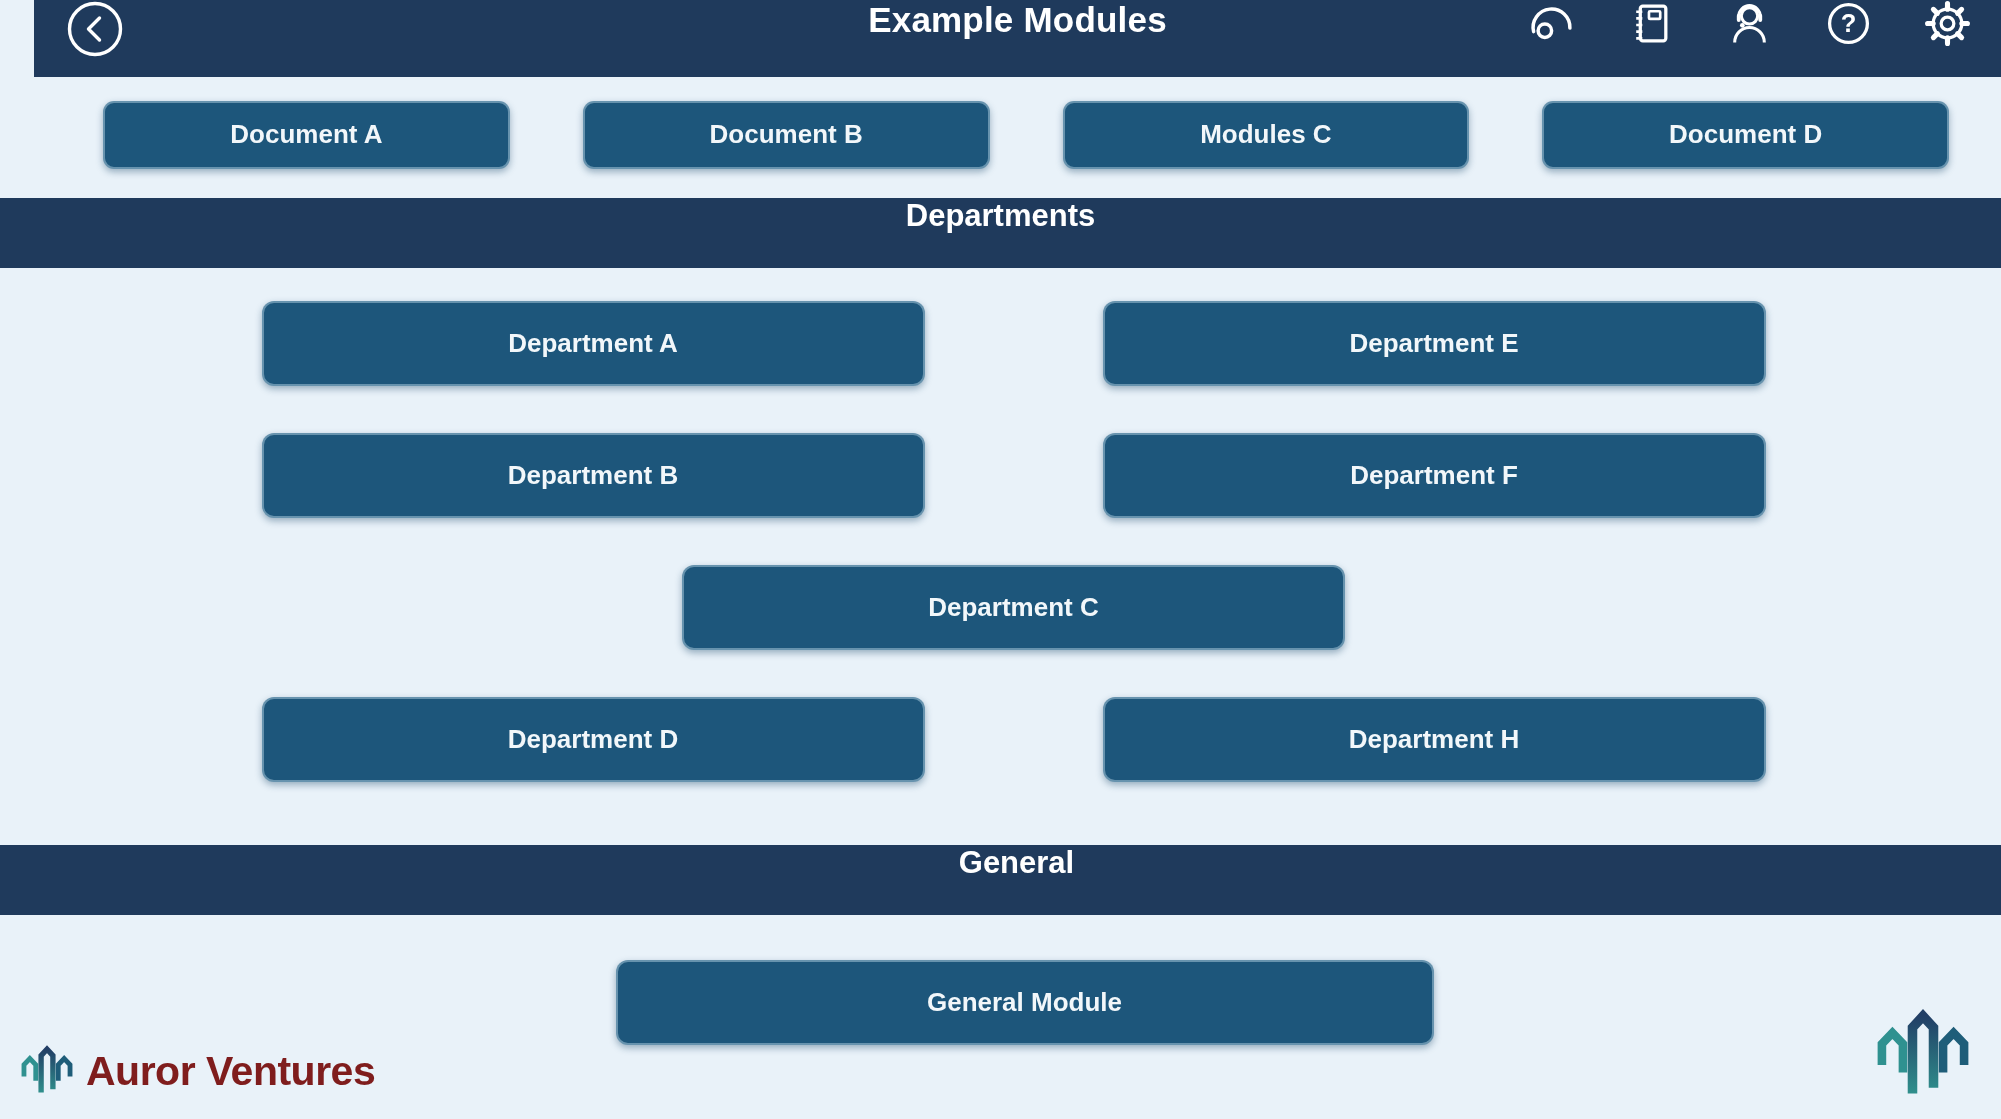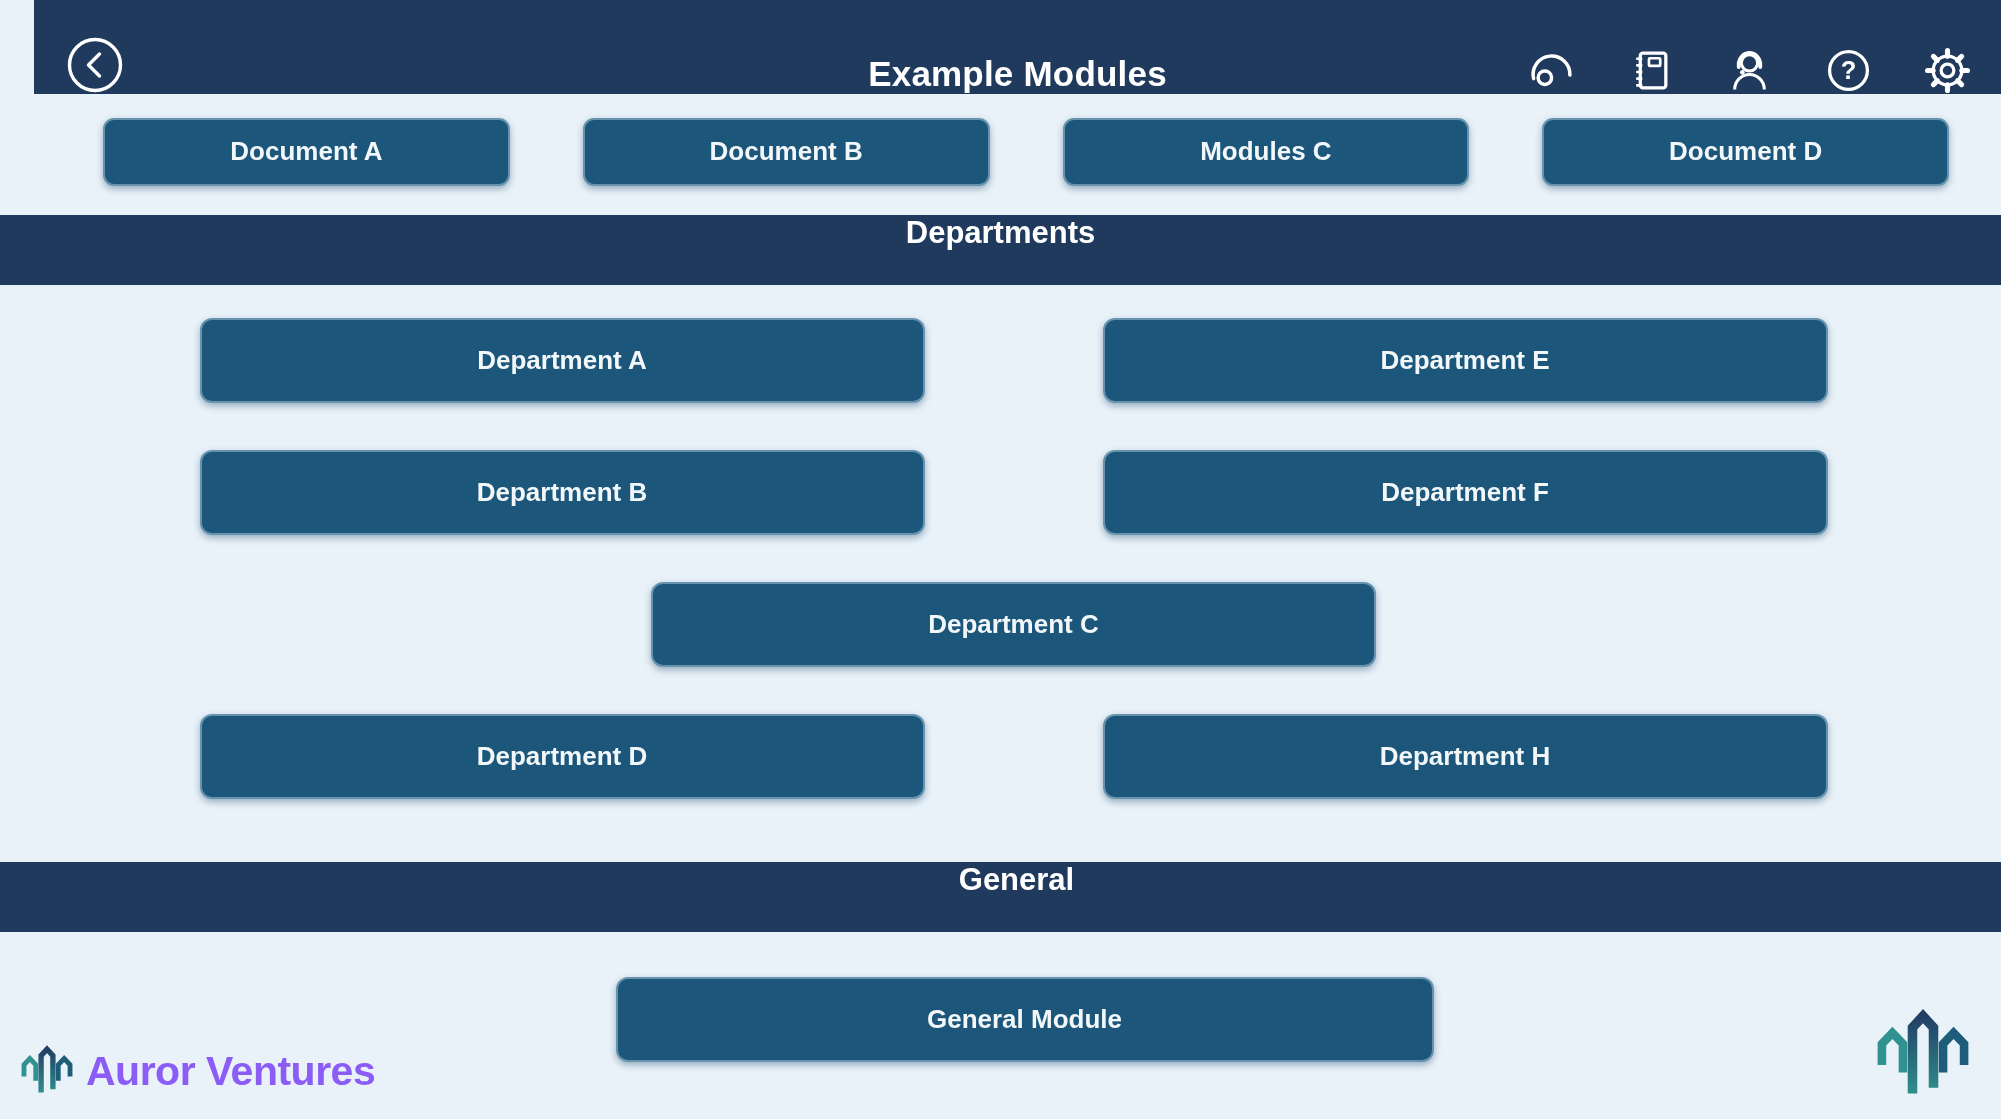--- a/index.html
+++ b/index.html
@@ -6,24 +6,24 @@
   html, body { width: 2001px; height: 1119px; }
   body {
     font-family: "Liberation Sans", "DejaVu Sans", sans-serif;
     background: #e9f2f9;
     overflow: hidden;
     position: relative;
   }
 
   
   .topbar {
-    height: 94px;
+    height: 77px;
     background: #1f3a5c;
     display: flex;
-    align-items: flex-end;
+    align-items: flex-start;
     position: relative;
     margin-left: 34px;
   }
   .back-btn {
     margin-left: 32px;
     width: 58px; height: 58px;
     display: flex; align-items: center; justify-content: center;
     cursor: pointer;
     background: transparent; border: none;
   }
@@ -97,21 +97,21 @@
     height: 577px;
   }
   .dept-row {
     display: flex;
     justify-content: center;
     gap: 178px;
     margin-bottom: 47px;
     position: relative;
     left: 13px;
   }
-  .dept-btn { width: 725px; height: 85px; border-radius: 12px; }
+  .dept-btn { width: 663px; height: 85px; border-radius: 12px; }
 
   
   .general-area { height: 187px; position: relative; }
   .general-btn {
     width: 818px; height: 85px;
     border-radius: 12px;
     position: absolute;
     left: 50%;
     transform: translateX(-50%) translateX(24px);
     top: 45px;
@@ -122,21 +122,21 @@
     position: absolute;
     left: 20px;
     bottom: 16px;
     display: flex;
     align-items: center;
     gap: 12px;
   }
   .brand-text {
     font-size: 41px;
     font-weight: 700;
-    color: #8b5cf6;
+    color: #7f1d1d;
     letter-spacing: -0.5px;
   }
   .corner-mark {
     position: absolute;
     right: 30px;
     bottom: 10px;
   }
 </style>
 </head>
 <body>

